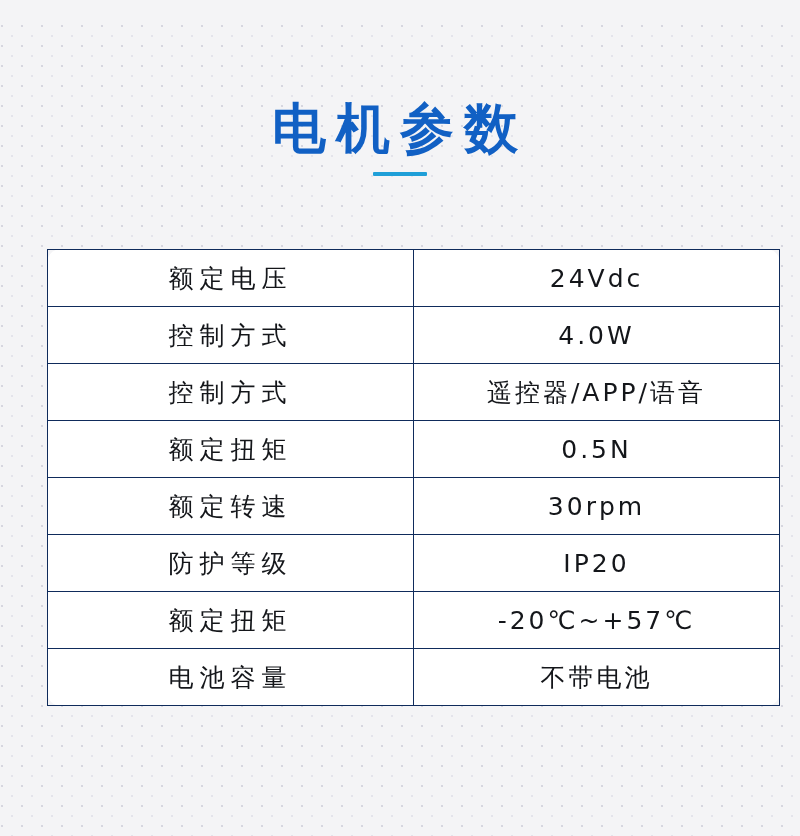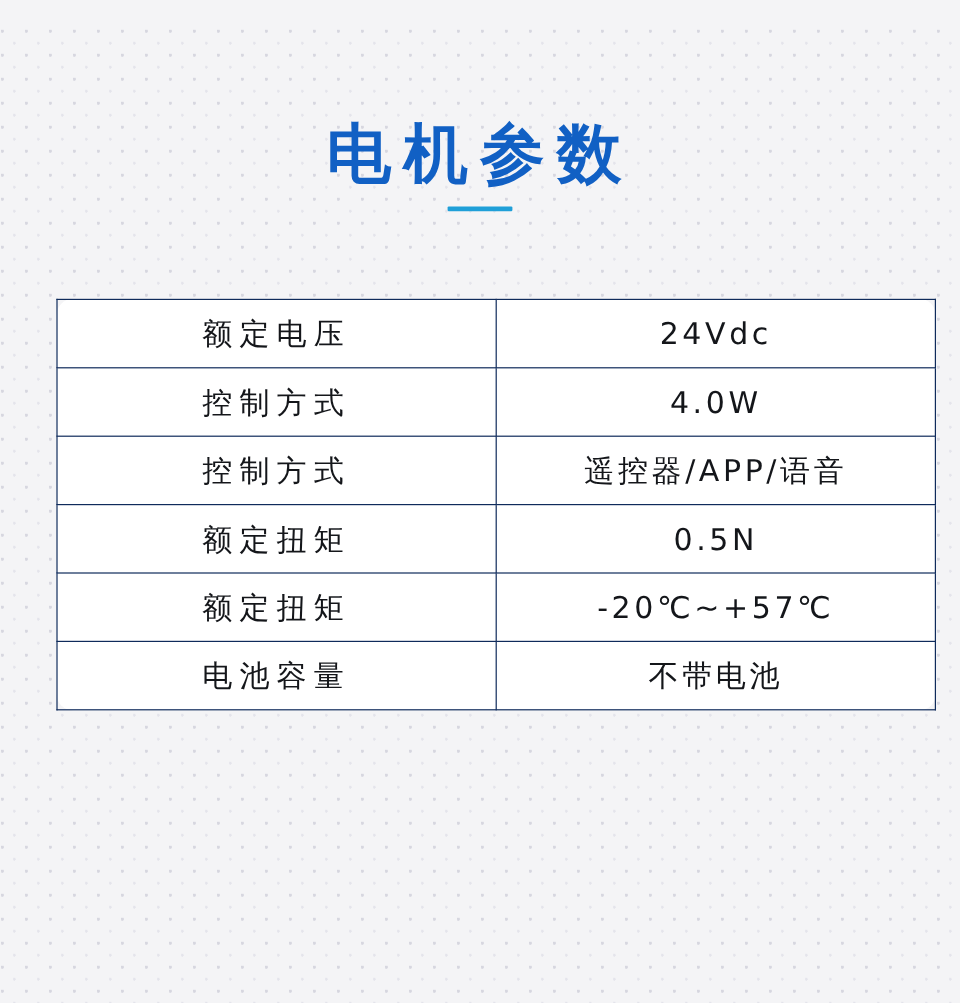--- a/index.html
+++ b/index.html
@@ -110,20 +110,28 @@
         </tr>
         <tr>
           <td class="label-cell">控制方式</td>
           <td class="value-cell">遥控器/APP/语音</td>
         </tr>
         <tr>
           <td class="label-cell">额定扭矩</td>
           <td class="value-cell">0.5N</td>
         </tr>
         <tr>
+          <td class="label-cell">额定转速</td>
+          <td class="value-cell">30rpm</td>
+        </tr>
+        <tr>
+          <td class="label-cell">防护等级</td>
+          <td class="value-cell">IP20</td>
+        </tr>
+        <tr>
           <td class="label-cell">额定扭矩</td>
           <td class="value-cell">-20℃~+57℃</td>
         </tr>
         <tr>
           <td class="label-cell">电池容量</td>
           <td class="value-cell">不带电池</td>
         </tr>
       </tbody>
     </table>
   </div>

